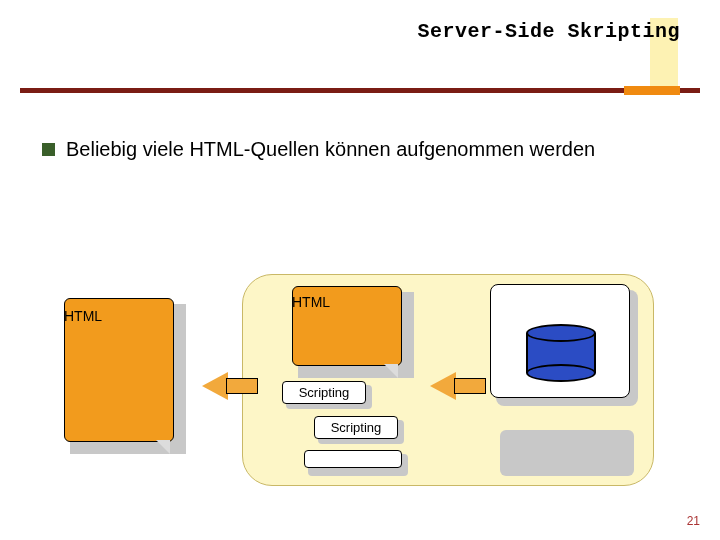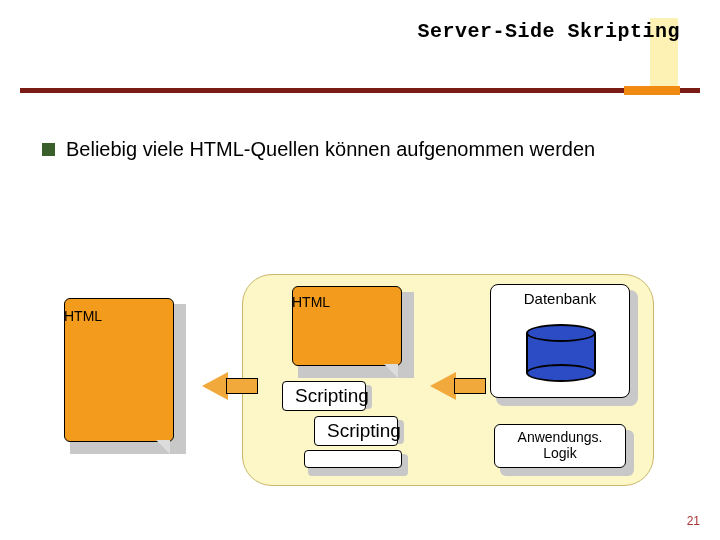--- a/index.html
+++ b/index.html
@@ -31,21 +31,21 @@
 .page1 .page-caption { left:0; top:10px; }
 
 .page2 { left:232px; top:6px; }
 .page2 .page-shadow { left:6px; top:6px; width:116px; height:86px; }
 .page2 .page-body { left:0; top:0; height:80px; }
 .page2 .page-fold { left:92px; top:78px; }
 .page2 .page-caption { left:0; top:8px; }
 
 
 .wbox-shadow { position:absolute; background:#c8c8c8; border-radius:4px; }
-.wbox { position:absolute; background:#fff; border:1px solid #000; border-radius:4px; text-align:center; font-size:19px; padding:3px 12px; }
+.wbox { position:absolute; background:#fff; border:1px solid #000; border-radius:4px; text-align:center; font-size:13px; padding:3px 12px; }
 .wbox1-shadow { left:226px; top:105px; width:86px; height:24px; }
 .wbox1 { left:222px; top:101px; width:84px; }
 .wbox2-shadow { left:258px; top:140px; width:86px; height:24px; }
 .wbox2 { left:254px; top:136px; width:84px; }
 .wbox3-shadow { left:248px; top:174px; width:100px; height:22px; }
 .wbox3 { left:244px; top:170px; width:98px; height:18px; }
 
 
 .db-shadow { position:absolute; left:436px; top:10px; width:142px; height:116px; background:#c8c8c8; border-radius:8px; }
 .db-box { position:absolute; left:430px; top:4px; width:140px; height:114px; background:#fff; border:1px solid #000; border-radius:8px; }
@@ -115,27 +115,22 @@
   <div class="wbox3-shadow wbox-shadow"></div>
   <div class="wbox wbox3"></div>
 
   <div class="arrow arrow2">
     <div class="head"></div>
       <div class="tail"></div>
   </div>
 
   <div class="db-shadow"></div>
   <div class="db-box"></div>
-  <div class="db-title">Datenbank</div>
   <div class="cyl">
     <div class="cyl-body"></div>
       <div class="cyl-bot"></div>
       <div class="cyl-top"></div>
   </div>
 
   <div class="app-shadow"></div>
-  <div class="app-box">
-    <span>Anwendungs.</span><br>
-    <span>Logik</span>
-  </div>
 </div>
 
 <div class="pagenum">21</div>
 
 </body></html>

